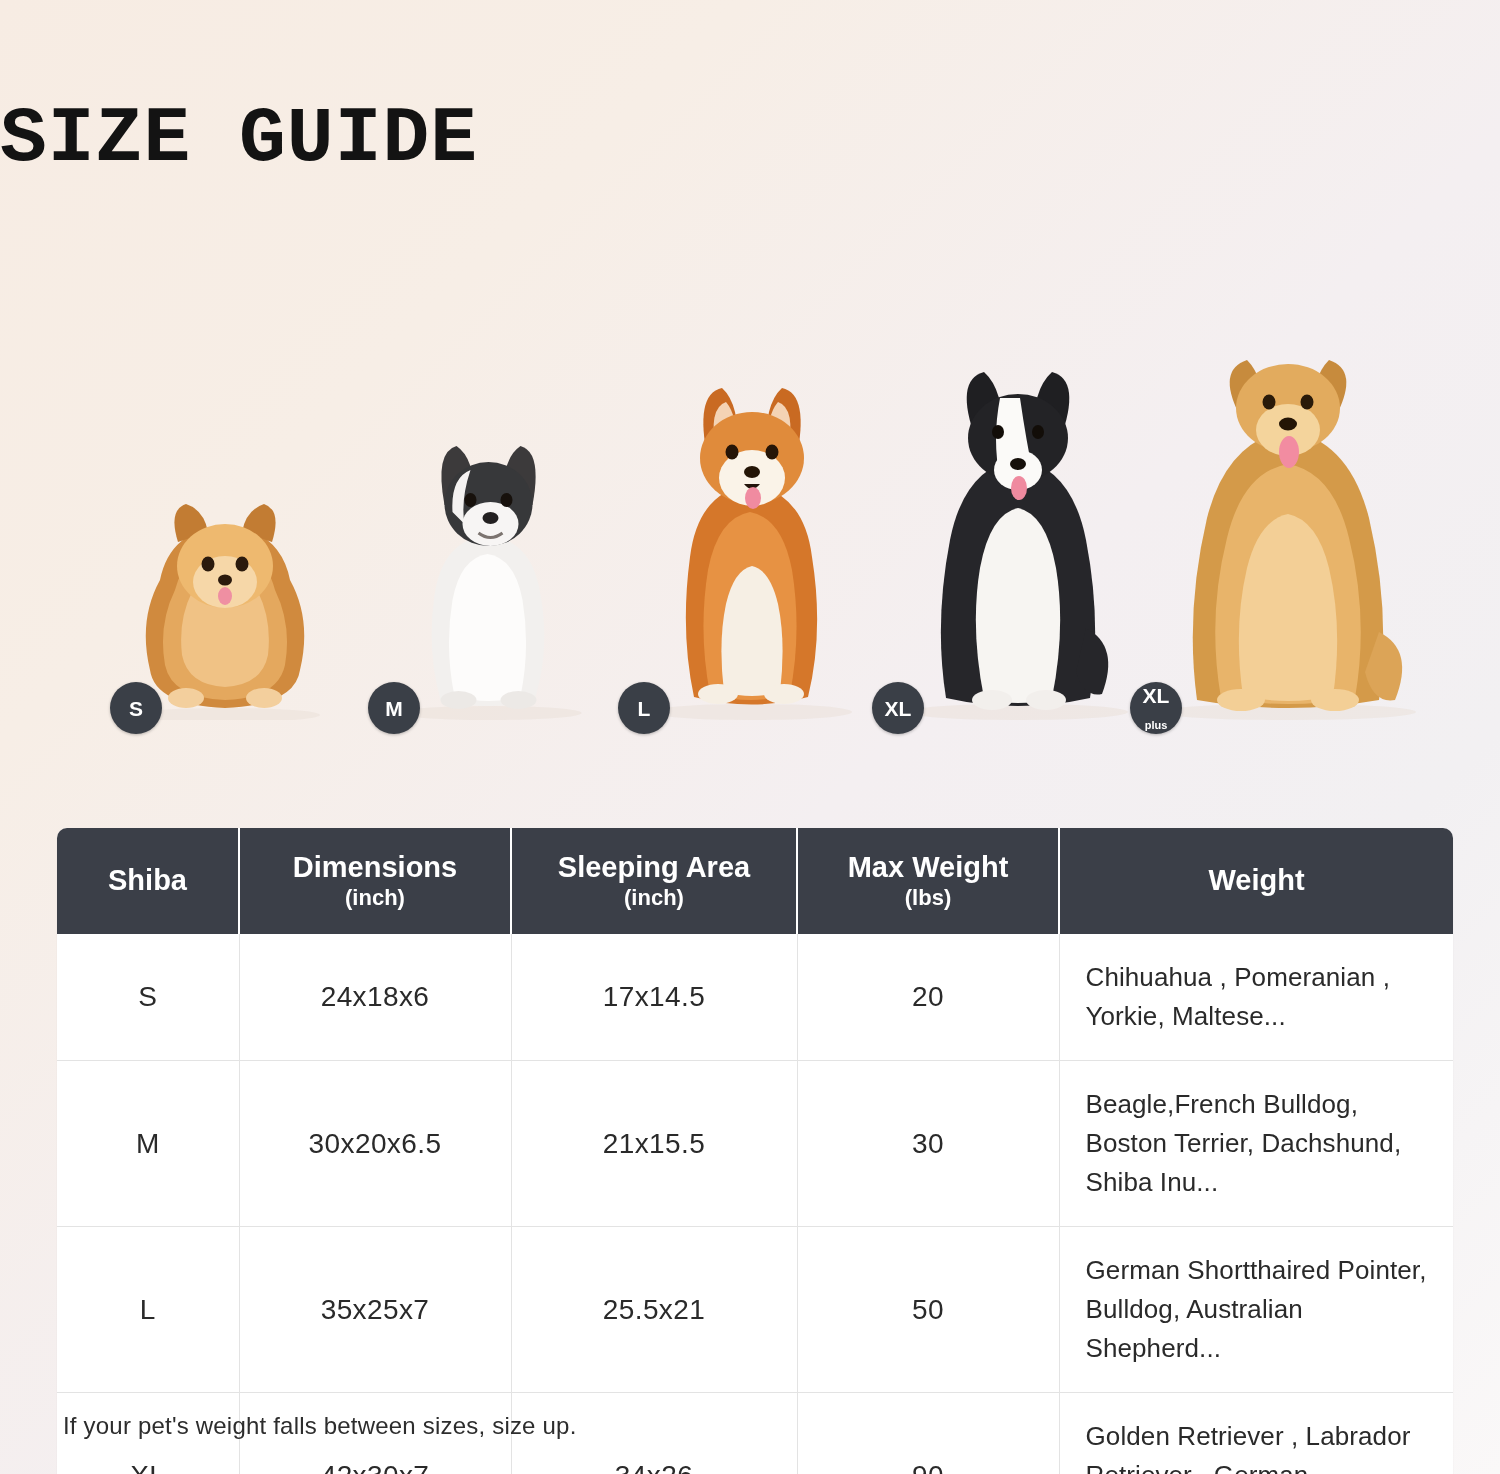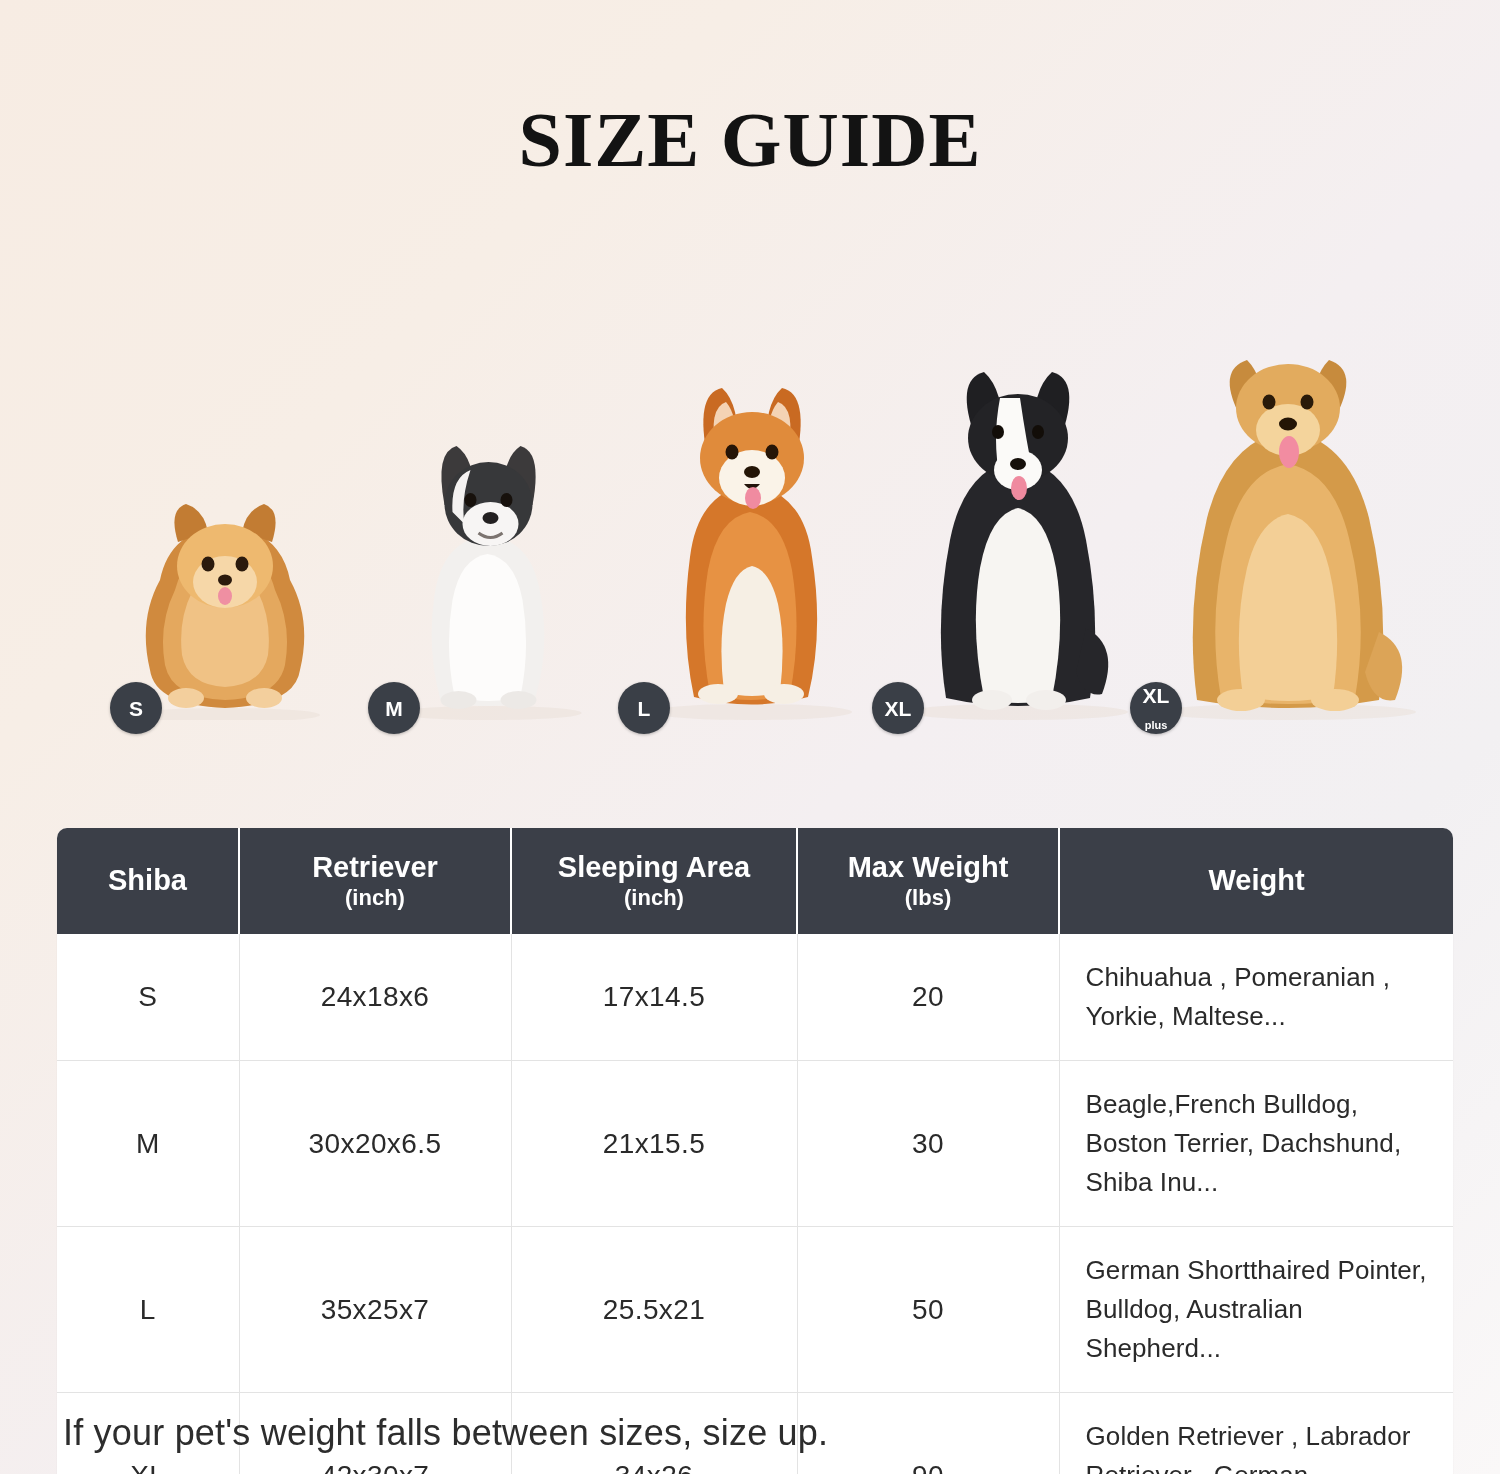--- a/index.html
+++ b/index.html
@@ -18,26 +18,26 @@
     width: 1500px;
     height: 1474px;
   }
 
   
   .title {
     position: absolute;
     top: 95px;
     left: 0;
     width: 1500px;
-    text-align: center;
+    text-align: left;
     font-size: 78px;
     font-weight: bold;
     letter-spacing: 1px;
     color: #131313;
-    font-family: Liberation Serif, serif;
+    font-family: Liberation Mono, monospace;
   }
 
   
   .dog-row {
     position: absolute;
     top: 320px;
     left: 60px;
     width: 1380px;
     height: 420px;
   }
@@ -129,21 +129,21 @@
   col.c-size { width: 182px; }
   col.c-dim { width: 272px; }
   col.c-sleep { width: 286px; }
   col.c-weight { width: 262px; }
   col.c-breeds { width: auto; }
 
   .footnote {
     position: absolute;
     top: 1412px;
     left: 63px;
-    font-size: 36px;
+    font-size: 24px;
     color: #2d2d2d;
     letter-spacing: 0.2px;
   }
 </style>
 </head>
 <body>
 
 <div class="page">
 
   <div class="title">SIZE GUIDE</div>
@@ -277,21 +277,21 @@
         <col class="c-sleep">
         <col class="c-weight">
         <col class="c-breeds">
       </colgroup>
       <thead>
         <tr>
           <th>
             <span>Shiba</span>
           </th>
           <th>
-            <span>Retriever</span>
+            <span>Dimensions</span>
             <span class="sub2">(inch)</span>
           </th>
           <th>
             <span>Sleeping Area</span>
             <span class="sub2">(inch)</span>
           </th>
           <th>
             <span>Max Weight</span>
             <span class="sub2">(lbs)</span>
           </th>

